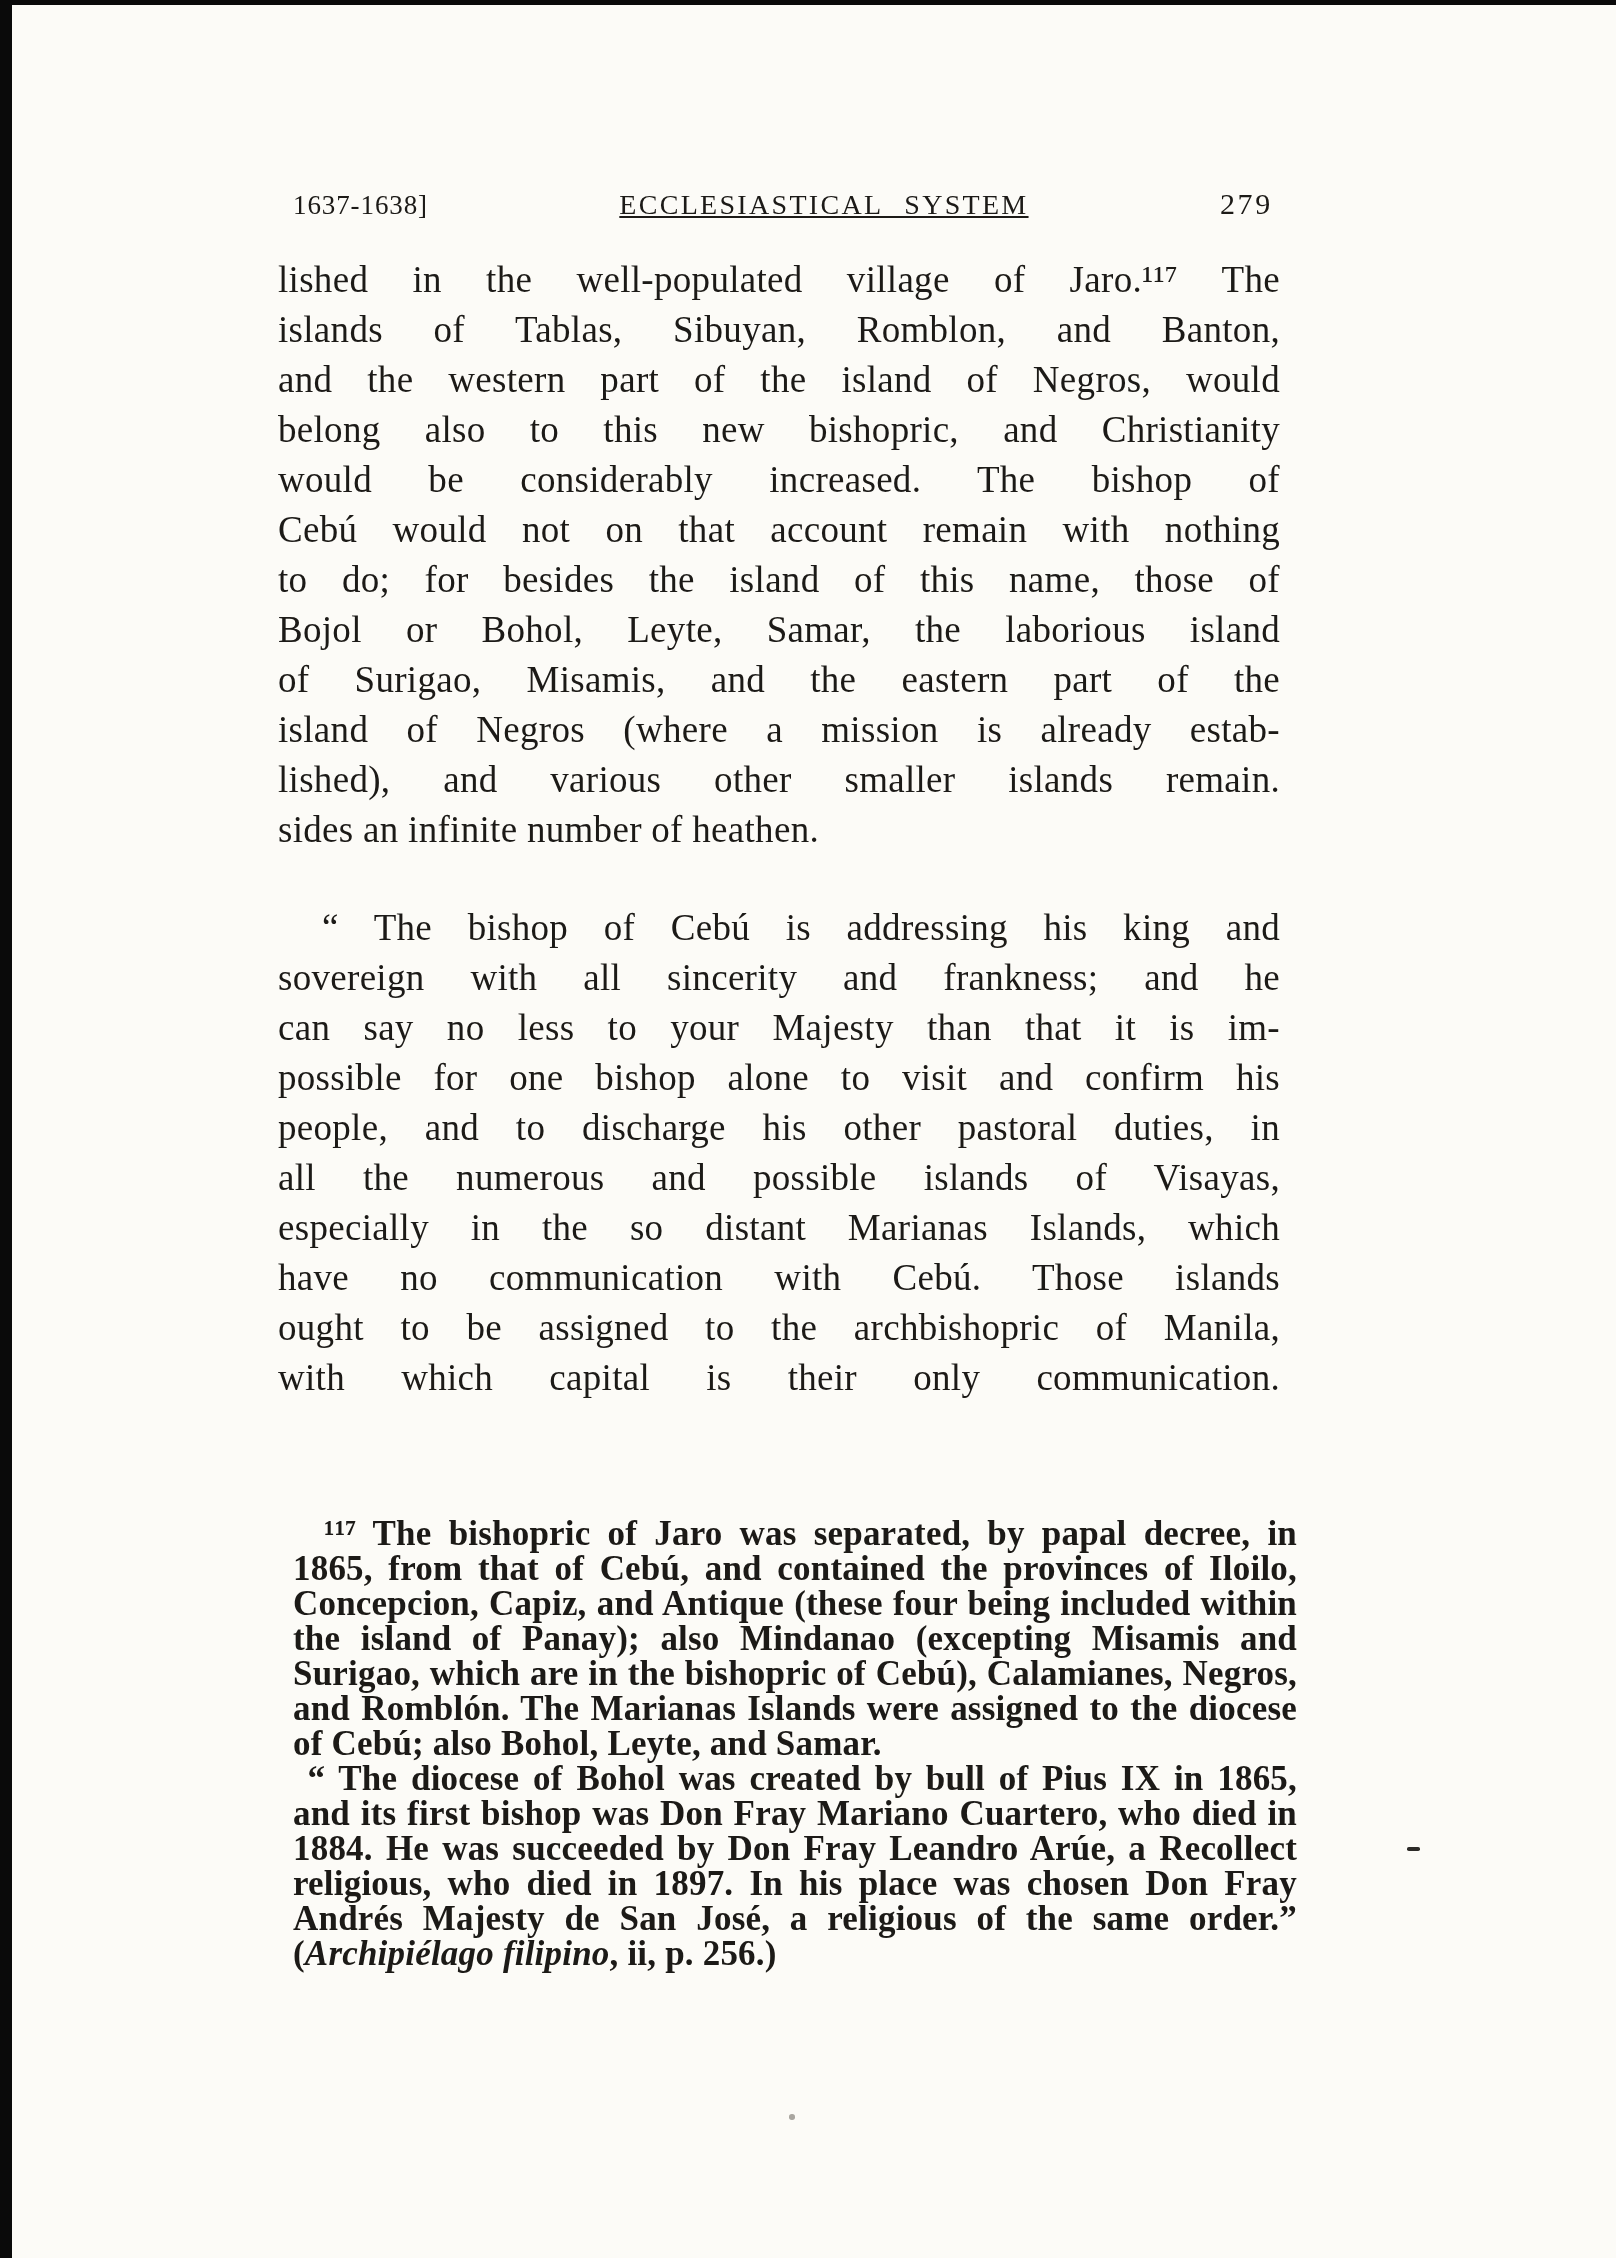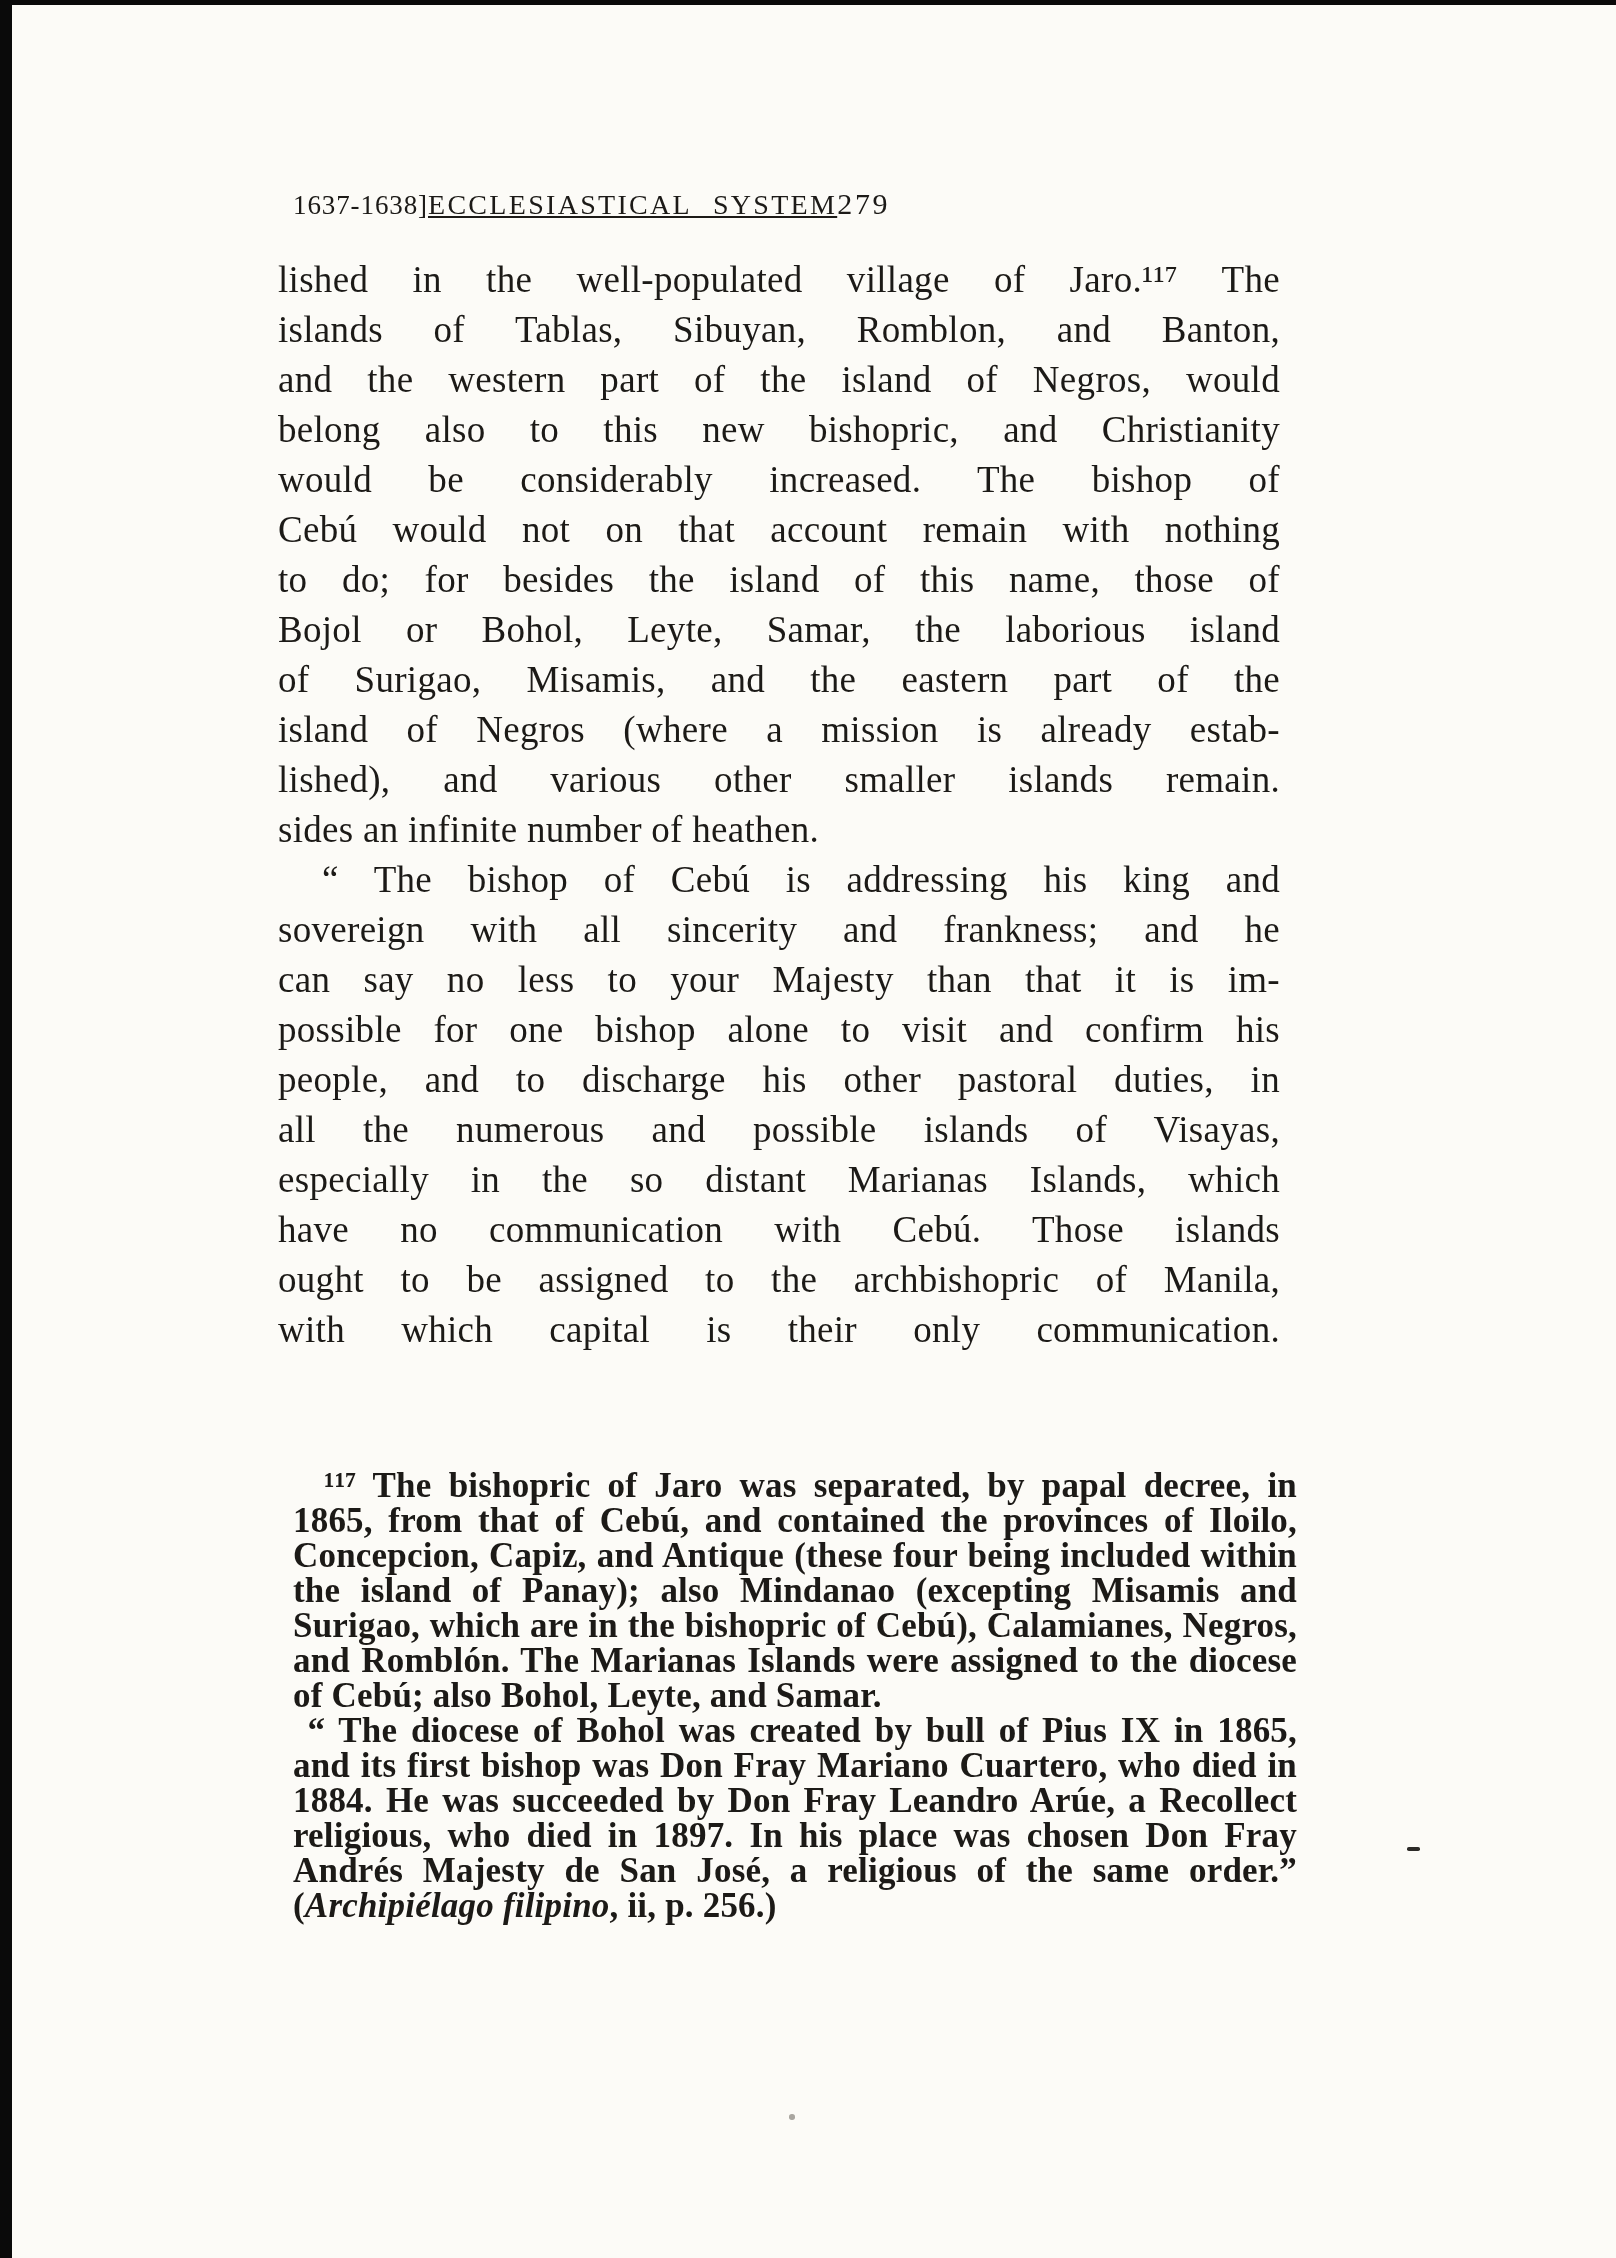--- a/index.html
+++ b/index.html
@@ -28,20 +28,21 @@
     left: 0; top: 0;
     width: 11.8px; height: 100%;
     background: #0a0a0a;
   }
   .running-head {
     position: absolute;
     left: 293px;
     top: 187px;
     width: 980px;
     display: flex;
+    justify-content: space-between;
     align-items: baseline;
     font-size: 27px;
   }
   .head-left {
     letter-spacing: 0.9px;
   }
   .head-center {
     font-size: 28px;
     letter-spacing: 2.3px;
     word-spacing: 12.7px;
@@ -76,20 +77,21 @@
     white-space: normal;
   }
   .para .line:last-child {
     text-align-last: left;
   }
   .para.continues .line:last-child {
     text-align-last: justify;
   }
   .para.indent-first .line:first-child {
     text-indent: 44px;
+    margin-top: 48px;
   }
   .footnote-text .para.indent-first .line:first-child {
     text-indent: 31px;
   }
   .footnote-text .para.indent-quote .line:first-child {
     text-indent: 14.5px;
   }
   
   .stray-mark {
     position: absolute;

